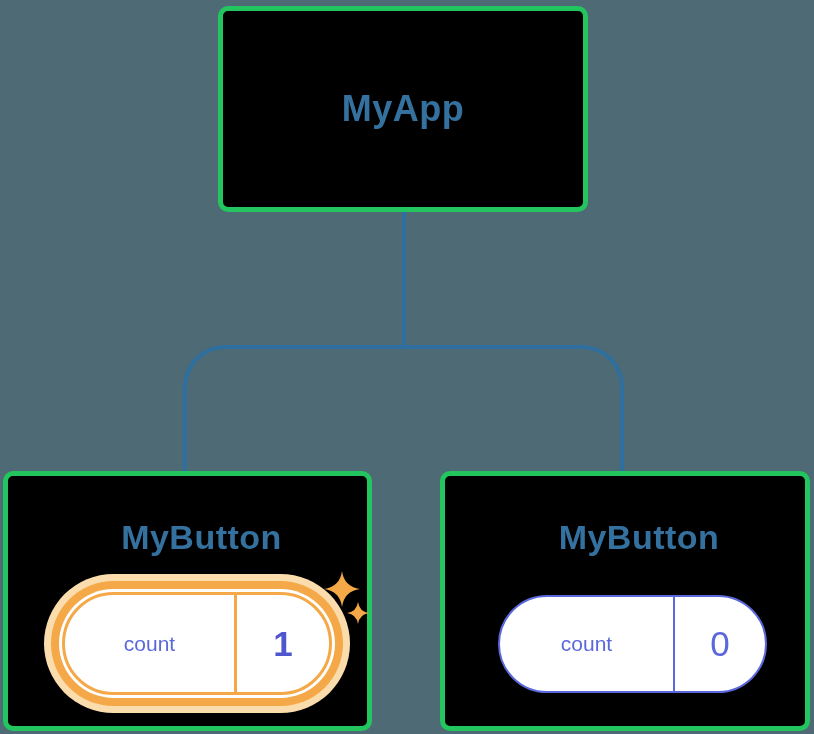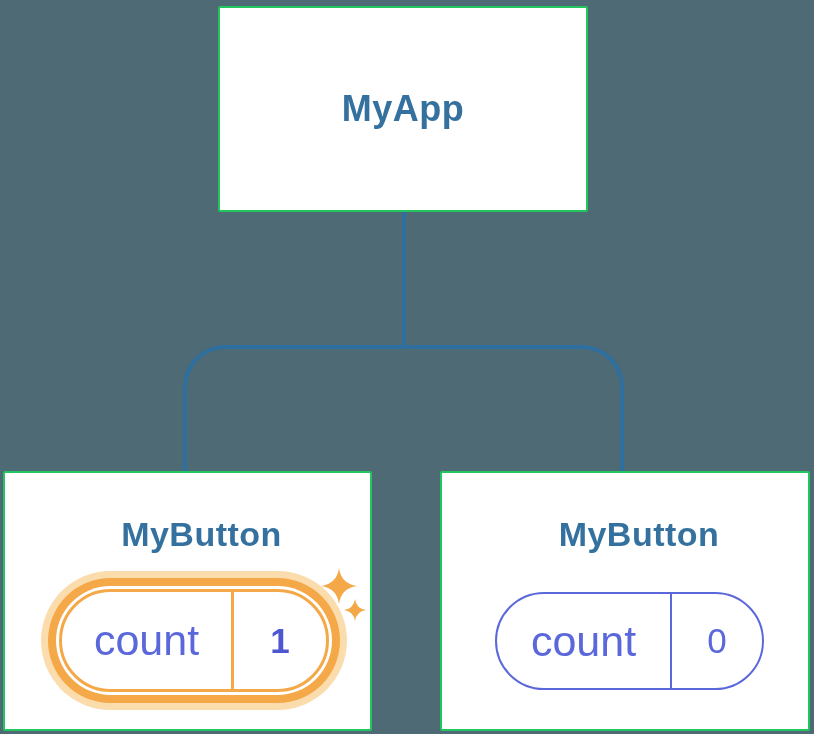--- a/index.html
+++ b/index.html
@@ -12,23 +12,23 @@
     position: relative;
     width: 814px;
     height: 734px;
     background: #4D6A75;
     overflow: hidden;
   }
 
   
   .node {
     position: absolute;
-    background: #ffffff;
-    border: 2px solid #22c55e;
-    border-radius: 2px;
+    background: #000000;
+    border: 5px solid #22c55e;
+    border-radius: 10px;
     box-sizing: border-box;
   }
   .node-root {
     left: 218px; top: 6px;
     width: 370px; height: 206px;
     display: flex; align-items: center; justify-content: center;
   }
   .node-child-left  { left: 3px;   top: 471px; width: 369px; height: 260px; }
   .node-child-right { left: 440px; top: 471px; width: 370px; height: 260px; }
 
@@ -85,21 +85,21 @@
   .pill-right {
     left: 53px; top: 119px;
     width: 269px; height: 98px;
     border: 2px solid #5B68DB;
     border-radius: 49px;
   }
   .pill-key {
     display: flex; align-items: center; justify-content: center;
     box-sizing: border-box;
     color: #5B68DB;
-    font-size: 43px;
+    font-size: 21px;
   }
   .pill-left  .pill-key { width: 172px; border-right: 3px solid #F5A847; }
   .pill-right .pill-key { width: 175px; border-right: 2px solid #5B68DB; }
   .pill-value {
     flex: 1;
     display: flex; align-items: center; justify-content: center;
     font-size: 35px;
     color: #5B68DB;
   }
   .pill-left .pill-value { font-weight: 700; color: #4E56D0; }

